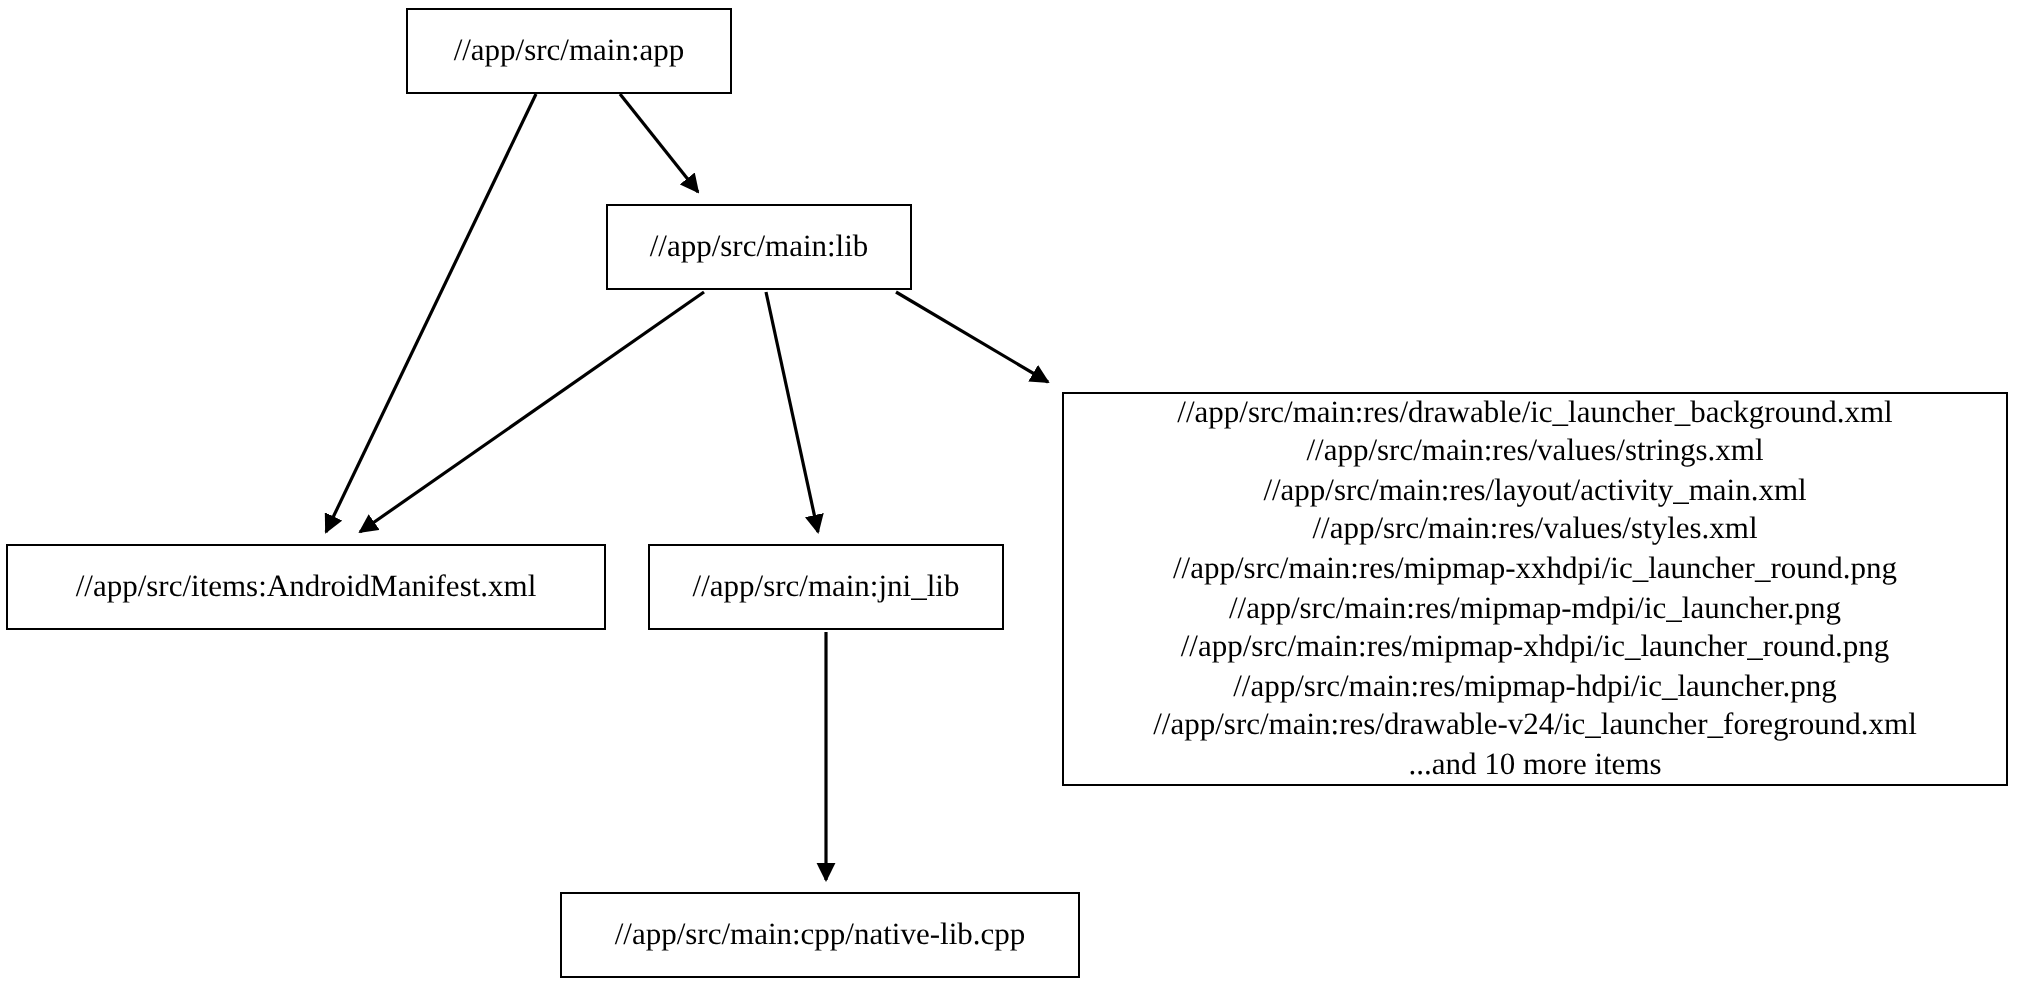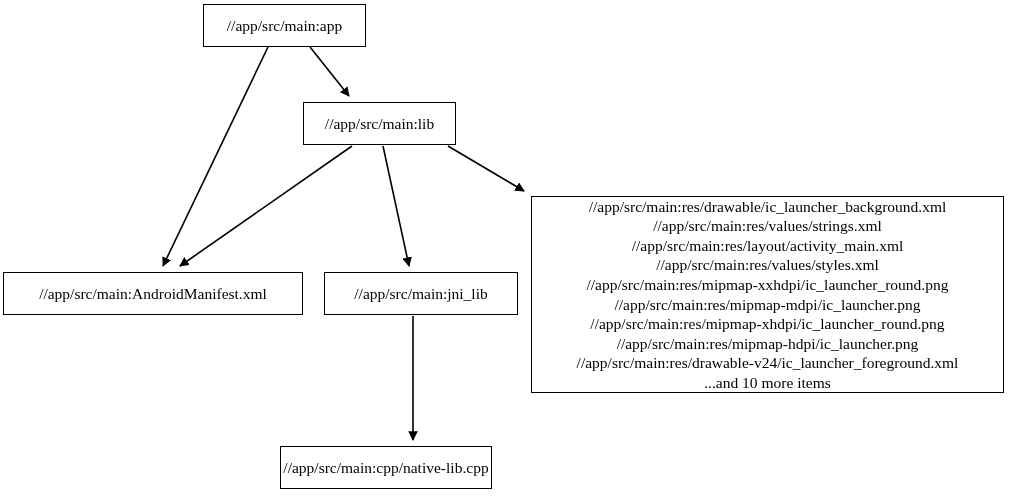--- a/index.html
+++ b/index.html
@@ -78,37 +78,37 @@
 
   <div class="node" style="left:203px; top:4px; width:163px; height:43px;">
     <span class="node-label">//app/src/main:app</span>
   </div>
 
   <div class="node" style="left:303px; top:102px; width:153px; height:43px;">
     <span class="node-label">//app/src/main:lib</span>
   </div>
 
   <div class="node" style="left:3px; top:272px; width:300px; height:43px;">
-    <span class="node-label">//app/src/main:AndroidManifest.xml</span>
+    <span class="node-label">//app/src/items:AndroidManifest.xml</span>
   </div>
 
-  <div class="node" style="left:324px; top:272px; width:194px; height:43px;">
+  <div class="node" style="left:324px; top:272px; width:178px; height:43px;">
     <span class="node-label">//app/src/main:jni_lib</span>
   </div>
 
   <div class="node multiline" style="left:531px; top:196px; width:473px; height:197px;">
     <span class="node-label">//app/src/main:res/drawable/ic_launcher_background.xml
 //app/src/main:res/values/strings.xml
 //app/src/main:res/layout/activity_main.xml
 //app/src/main:res/values/styles.xml
 //app/src/main:res/mipmap-xxhdpi/ic_launcher_round.png
 //app/src/main:res/mipmap-mdpi/ic_launcher.png
 //app/src/main:res/mipmap-xhdpi/ic_launcher_round.png
 //app/src/main:res/mipmap-hdpi/ic_launcher.png
 //app/src/main:res/drawable-v24/ic_launcher_foreground.xml
 ...and 10 more items</span>
   </div>
 
-  <div class="node" style="left:280px; top:446px; width:212px; height:43px;text-align:center;">
+  <div class="node" style="left:280px; top:446px; width:260px; height:43px;text-align:center;">
     <span class="node-label">//app/src/main:cpp/native-lib.cpp</span>
   </div>
 
 </div>
 
 </body></html>

